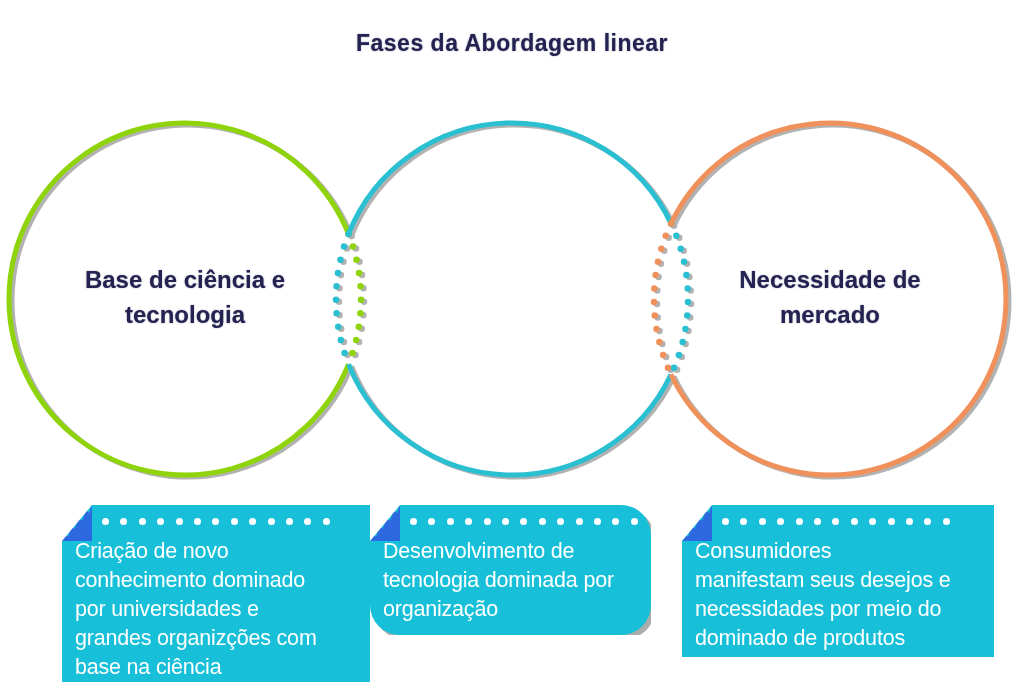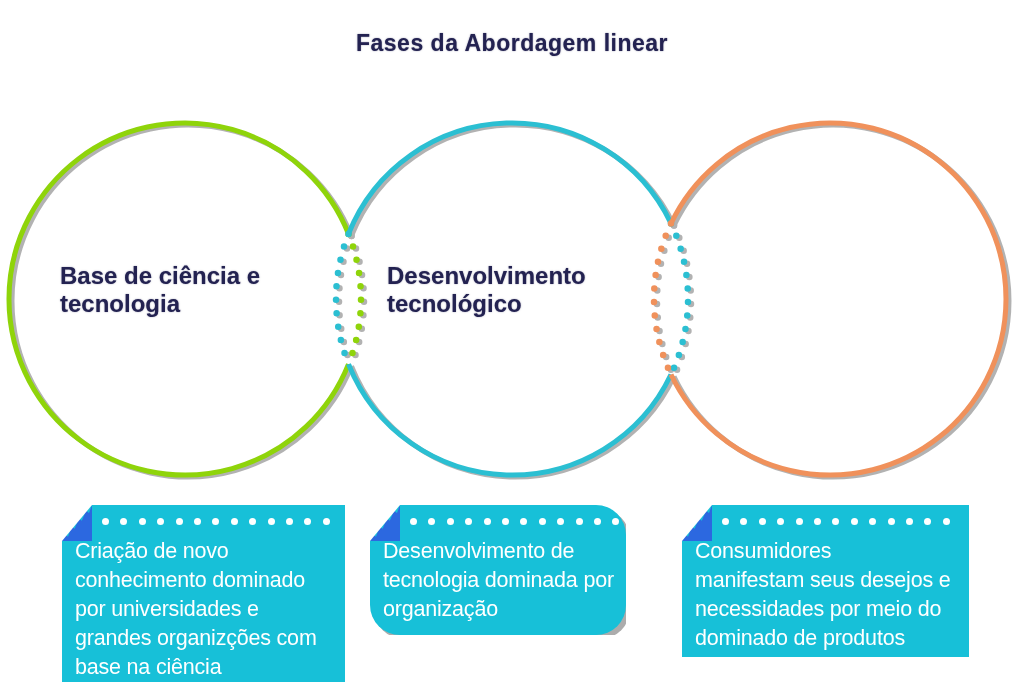--- a/index.html
+++ b/index.html
@@ -9,30 +9,30 @@
 
   .title{position:absolute;left:0;top:30px;width:1024px;text-align:center;
          font-size:23px;font-weight:800;letter-spacing:.5px;color:#232251;
          text-shadow:0 0 1.5px rgba(35,34,81,.55);}
 
   svg.circles{position:absolute;left:0;top:0;}
   .arcs{filter:drop-shadow(3px 2px 0 rgba(152,152,152,.75));}
   .arc-solid{fill:none;stroke-width:5;}
   .arc-dotted{fill:none;stroke-width:6.5;stroke-linecap:round;stroke-dasharray:0 13.5;}
 
-  .circle-label{position:absolute;width:250px;top:262px;
-      font-size:24px;line-height:28px;font-weight:800;color:#232251;
+  .circle-label{position:absolute;width:250px;top:262px;text-align:center;
+      font-size:24px;line-height:35px;font-weight:800;color:#232251;
       white-space:pre-line;text-shadow:0 0 1.5px rgba(35,34,81,.5);}
   .label-1{left:60px;}
   .label-2{left:387px;}
   .label-3{left:705px;}
 
   .card{position:absolute;top:505px;background:#17C0D8;
         clip-path:polygon(30px 0,100% 0,100% 100%,0 100%,0 36px);
-        filter:drop-shadow(4px 4px 0 #ACACAC);}
+        filter:drop-shadow(4px 4px 0 #ACACAC);padding-left:25px;}
   .card-1{left:62px;width:283px;height:177px;}
   .card-2{left:370px;width:256px;height:130px;border-radius:30px;}
   .card-3{left:682px;width:287px;height:152px;}
 
   .fold{position:absolute;left:0;top:0;width:30px;height:36px;background:#2C68E0;
         clip-path:polygon(100% 0,100% 100%,0 100%,10% 82%,20% 88%,32% 60%,42% 66%,
                           56% 38%,66% 44%,80% 16%,90% 22%);}
 
   .dots-row{position:absolute;left:40px;top:12px;width:228px;height:8px;
             display:flex;justify-content:space-between;align-items:center;}
@@ -60,22 +60,22 @@
       <path class="arc-dotted" d="M348.5 233.9 A176 176 0 0 0 348.5 364.1" stroke="#2BBFD2"></path>
       <path class="arc-dotted" d="M671 223.5 A176 176 0 0 1 671 374.5" stroke="#2BBFD2"></path>
 
       <path class="arc-solid" d="M671 223.5 A176 176 0 1 1 671 374.5" stroke="#F0915B"></path>
       <path class="arc-dotted" d="M671 223.5 A176 176 0 0 0 671 374.5" stroke="#F0915B"></path>
     </g>
   </svg>
 
   <div class="circle-label label-1">Base de ciência e
 tecnologia</div>
-  <div class="circle-label label-2">Desenvolvimento
-tecnológico</div>
+  <div class="circle-label label-3">Necessidade de
+mercado</div>
 
   <div class="card card-1">
     <div class="fold"></div>
     <div class="dots-row">
         <span class="dot"></span>
         <span class="dot"></span>
         <span class="dot"></span>
         <span class="dot"></span>
         <span class="dot"></span>
         <span class="dot"></span>

